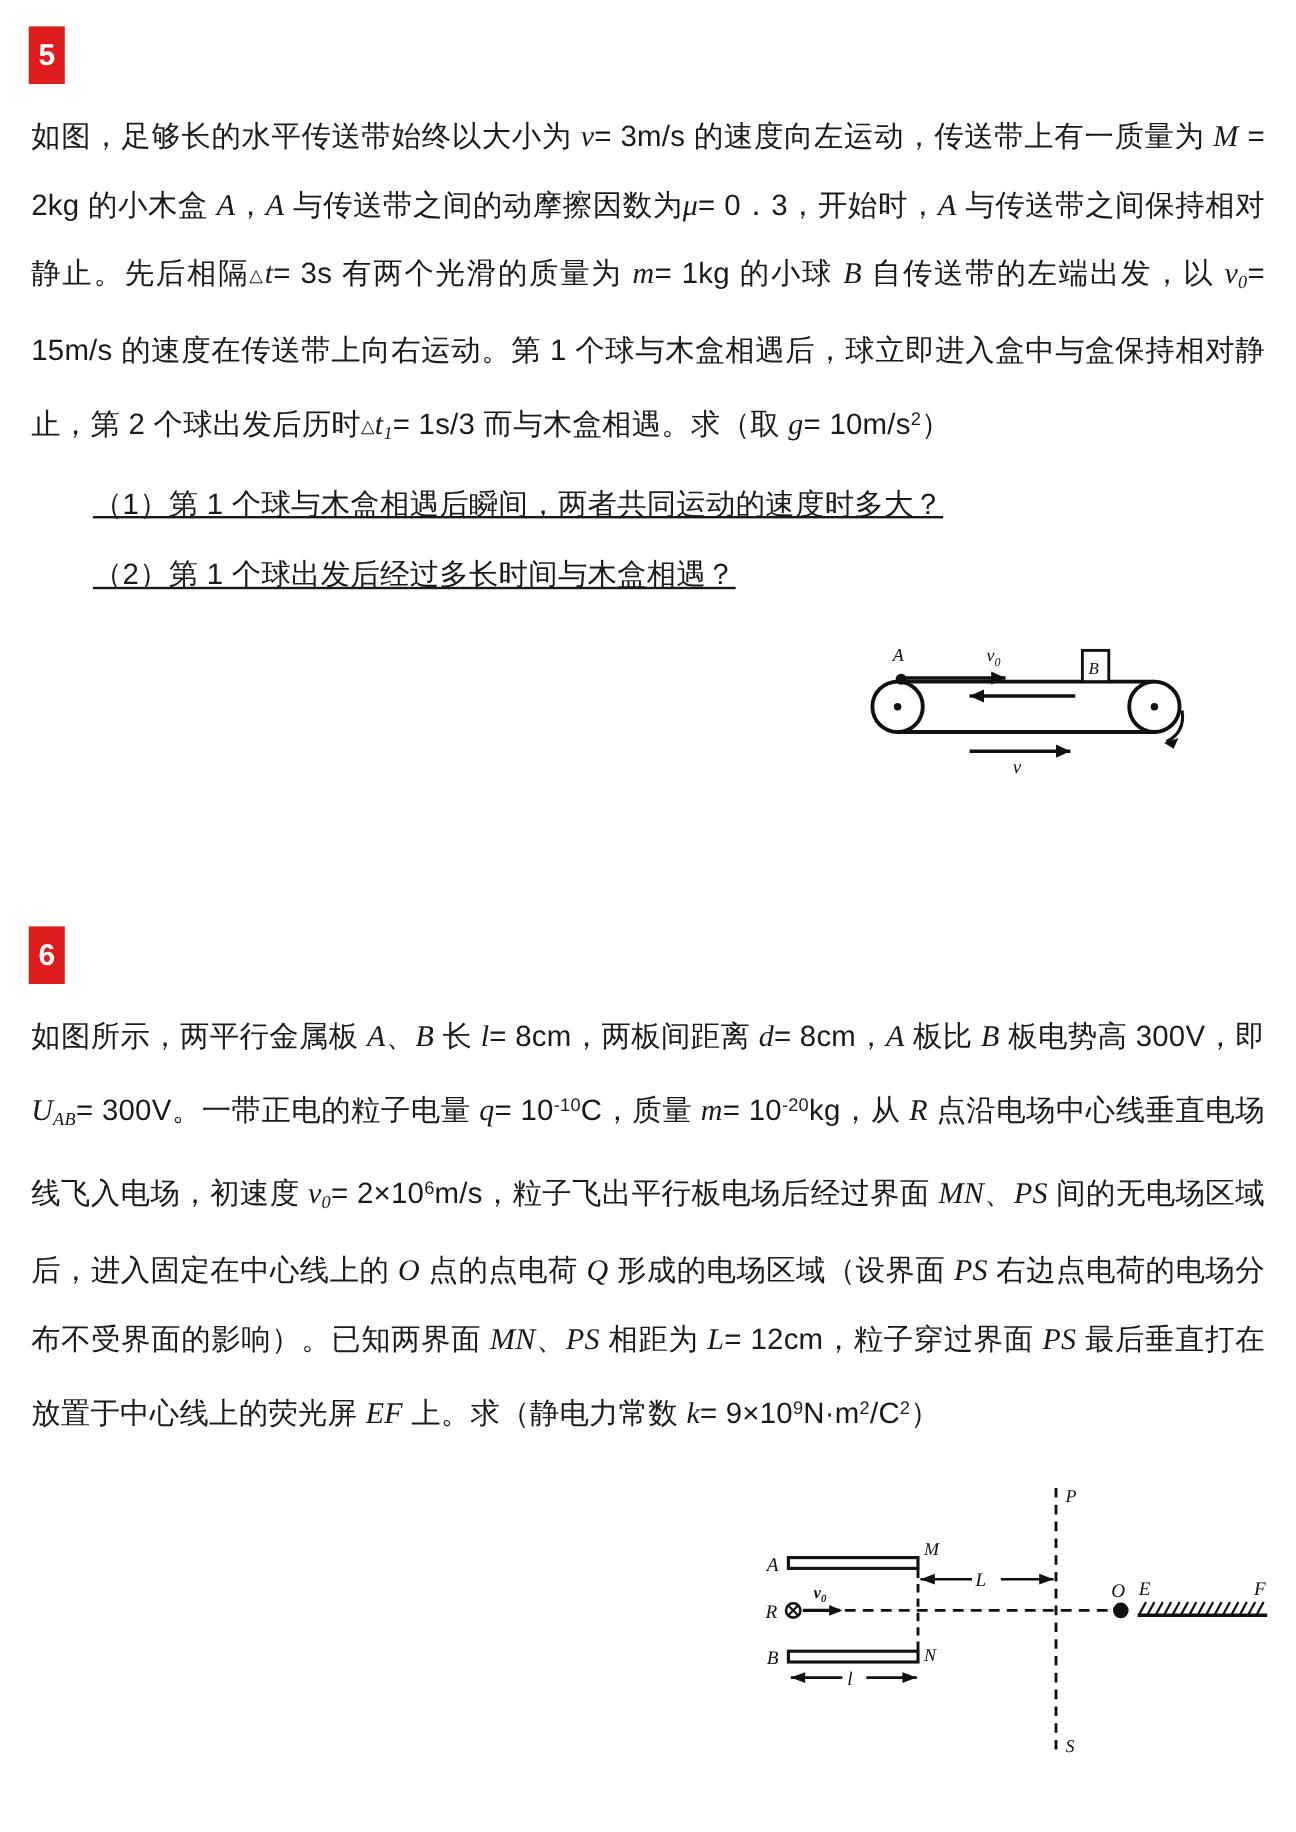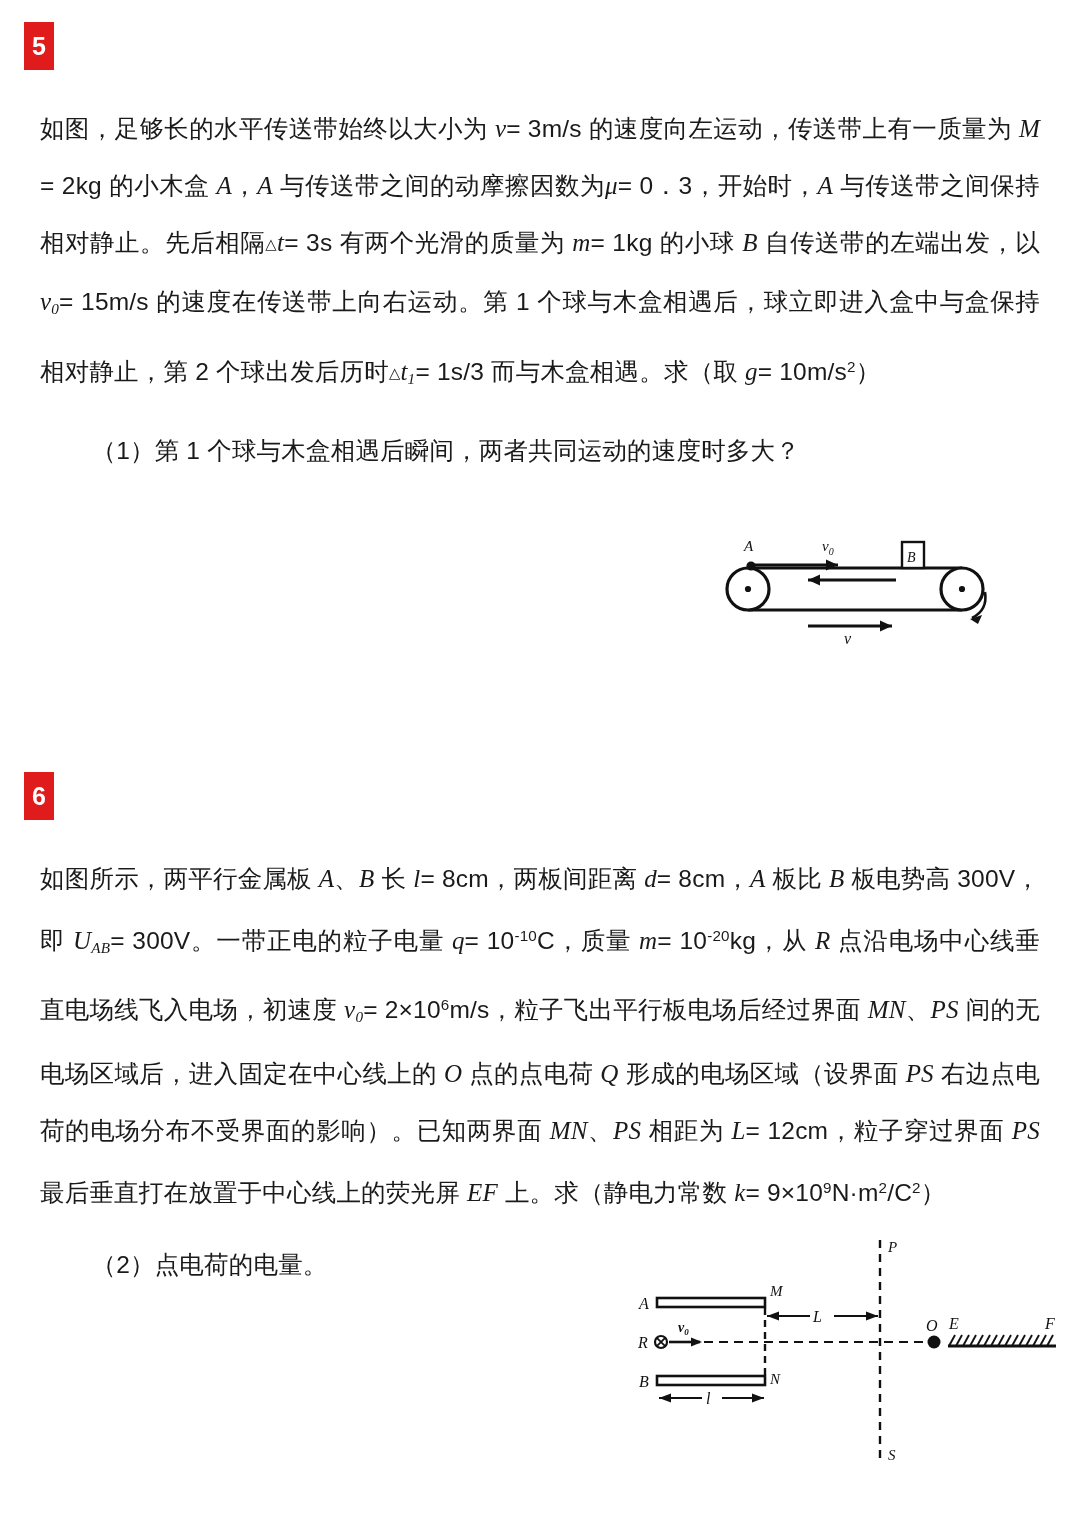--- a/index.html
+++ b/index.html
@@ -51,22 +51,22 @@
     left: 24px;
     width: 1032px;
     top: 62px;
     font-size: 24.5px;
     line-height: 57px;
     letter-spacing: 0.2px;
     text-align: justify;
     text-justify: inter-character;
   }
 
-  .para { margin: 16px; }
-  .para.indent { text-indent: 2.1em; }
+  .para { margin: 2px; }
+  .para.indent { text-indent: 2.1em; text-decoration: underline; }
 
   i.v, i.it {
     font-style: italic;
     font-family: "Liberation Serif", "DejaVu Serif", serif;
     font-size: 25px;
   }
   .sub { font-size: 0.62em; vertical-align: -0.28em; font-style: italic;
          font-family: "Liberation Serif", serif; }
   .sup { font-size: 0.62em; vertical-align: 0.5em; }
   .tri { font-size: 0.60em; vertical-align: 0.12em; }
@@ -88,20 +88,21 @@
   <div class="problem" id="problem-5">
 
     <div class="badge">5</div>
 
     <div class="body-text">
 
       <p class="para">如图，足够长的水平传送带始终以大小为 <i class="v">v</i>= 3m/s 的速度向左运动，传送带上有一质量为 <i class="v">M</i> = 2kg 的小木盒 <i class="v">A</i>，<i class="v">A</i> 与传送带之间的动摩擦因数为<i class="v">μ</i>= 0．3，开始时，<i class="v">A</i> 与传送带之间保持相对静止。先后相隔<span class="tri">△</span><i class="v">t</i>= 3s 有两个光滑的质量为 <i class="v">m</i>= 1kg 的小球 <i class="v">B</i> 自传送带的左端出发，以 <i class="v">v</i><span class="sub">0</span>= 15m/s 的速度在传送带上向右运动。第 1 个球与木盒相遇后，球立即进入盒中与盒保持相对静止，第 2 个球出发后历时<span class="tri">△</span><i class="v">t</i><span class="sub">1</span>= 1s/3 而与木盒相遇。求（取 <i class="v">g</i>= 10m/s<span class="sup">2</span>）</p>
 
       <p class="para indent">（1）第 1 个球与木盒相遇后瞬间，两者共同运动的速度时多大？</p>
 
+      <p class="para indent">（2）第 1 个球出发后经过多长时间与木盒相遇？</p>
 
     </div>
   </div>
 
   <div class="figure" id="belt-figure">
     <svg width="264" height="108" viewBox="0 0 264 108">
 
       <line x1="22" y1="32" x2="236" y2="32" stroke="#111" stroke-width="3.2"></line>
       <line x1="22" y1="74" x2="236" y2="74" stroke="#111" stroke-width="3.2"></line>
 
@@ -135,21 +136,20 @@
 
   <div class="problem" id="problem-6">
 
     <div class="badge">6</div>
 
     <div class="body-text">
 
       <p class="para">如图所示，两平行金属板 <i class="v">A</i>、<i class="v">B</i> 长 <i class="v">l</i>= 8cm，两板间距离 <i class="v">d</i>= 8cm，<i class="v">A</i> 板比 <i class="v">B</i> 板电势高 300V，即 <i class="v">U</i><span class="sub">AB</span>= 300V。一带正电的粒子电量 <i class="v">q</i>= 10<span class="sup">-10</span>C，质量 <i class="v">m</i>= 10<span class="sup">-20</span>kg，从 <i class="v">R</i> 点沿电场中心线垂直电场线飞入电场，初速度 <i class="v">v</i><span class="sub">0</span>= 2×10<span class="sup">6</span>m/s，粒子飞出平行板电场后经过界面 <i class="v">MN</i>、<i class="v">PS</i> 间的无电场区域后，进入固定在中心线上的 <i class="v">O</i> 点的点电荷 <i class="v">Q</i> 形成的电场区域（设界面 <i class="v">PS</i> 右边点电荷的电场分布不受界面的影响）。已知两界面 <i class="v">MN</i>、<i class="v">PS</i> 相距为 <i class="v">L</i>= 12cm，粒子穿过界面 <i class="v">PS</i> 最后垂直打在放置于中心线上的荧光屏 <i class="v">EF</i> 上。求（静电力常数 <i class="v">k</i>= 9×10<span class="sup">9</span>N·m<span class="sup">2</span>/C<span class="sup">2</span>）</p>
 
 
-      <p class="para indent">（2）点电荷的电量。</p>
     </div>
   </div>
 
   <div class="figure" id="plates-figure">
     <svg width="456" height="250" viewBox="0 0 456 250">
 
       <line x1="268" y1="4" x2="268" y2="226" stroke="#111" stroke-width="2.4" stroke-dasharray="8,6"></line>
       <text x="276" y="16" font-family="'Liberation Serif', serif" font-style="italic" font-size="15" fill="#111">P</text>
       <text x="276" y="224" font-family="'Liberation Serif', serif" font-style="italic" font-size="15" fill="#111">S</text>
 

